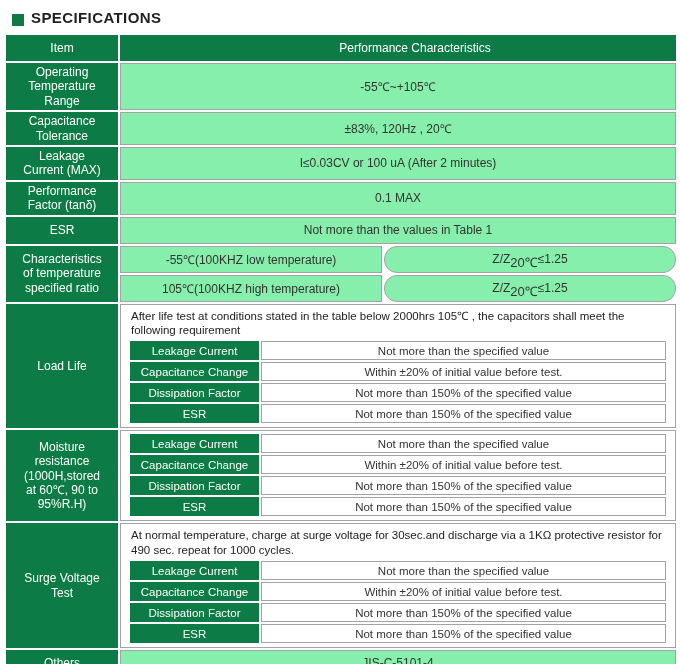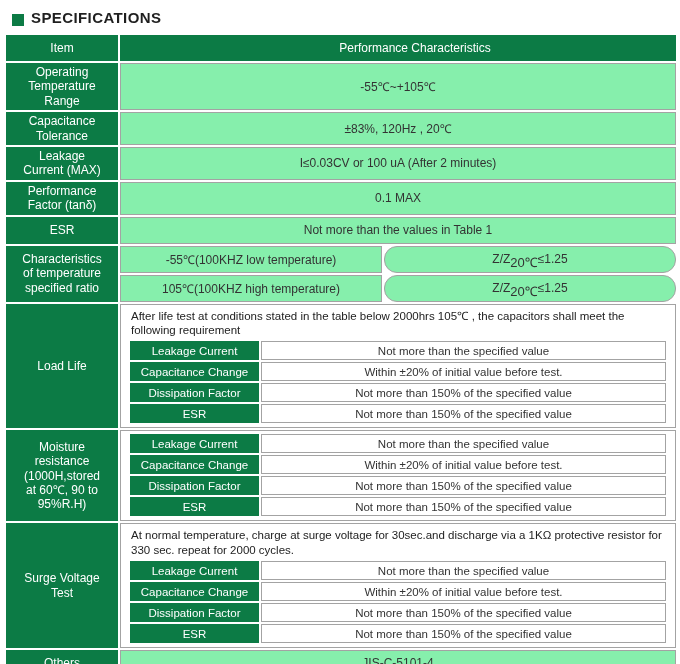--- a/index.html
+++ b/index.html
@@ -167,21 +167,21 @@
         <div class="crit-row">
           <div class="crit-label">ESR</div>
           <div class="crit-val">Not more than 150% of the specified value</div>
         </div>
       </div>
     </div>
 
     <div class="row rh-surge">
       <div class="cell-item">Surge Voltage Test</div>
       <div class="box">
-        <div class="desc">At normal temperature, charge at surge voltage for 30sec.and discharge via a 1KΩ protective resistor for 330 sec. repeat for 2000 cycles.</div>
+        <div class="desc">At normal temperature, charge at surge voltage for 30sec.and discharge via a 1KΩ protective resistor for 490 sec. repeat for 1000 cycles.</div>
         <div class="crit-row">
           <div class="crit-label">Leakage Current</div>
           <div class="crit-val">Not more than the specified value</div>
         </div>
         <div class="crit-row">
           <div class="crit-label">Capacitance Change</div>
           <div class="crit-val">Within ±20% of initial value before test.</div>
         </div>
         <div class="crit-row">
           <div class="crit-label">Dissipation Factor</div>

